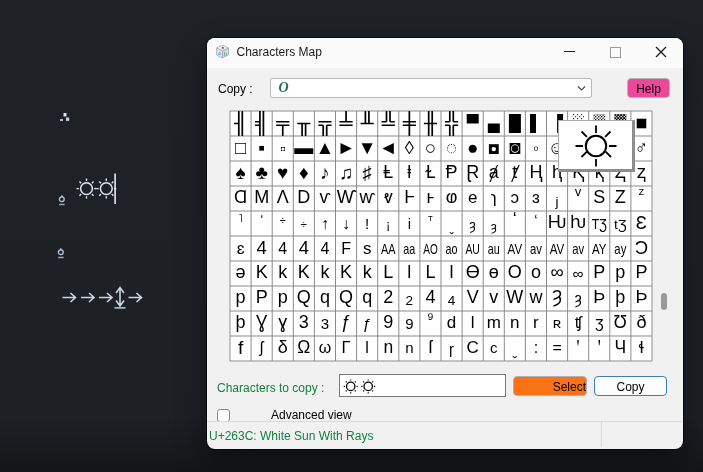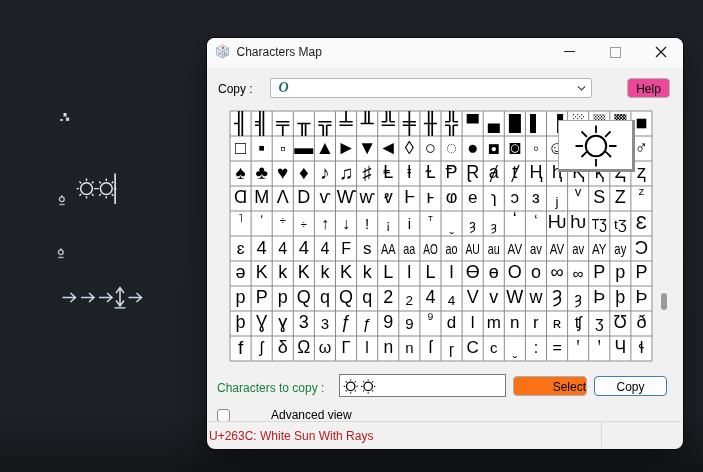--- a/index.html
+++ b/index.html
@@ -310,13 +310,13 @@
   <span style="font-size:12px;color:#000;line-height:17.5px;">Select</span>
 </div>
 <div class="abs" style="left:594px;top:376px;width:73px;height:19.5px;background:#fdfdfd;border:1.5px solid #3c7fb8;border-radius:4px;box-sizing:border-box;text-align:center;">
   <span style="font-size:12px;color:#000;line-height:17px;">Copy</span>
 </div>
 <div class="abs" style="left:217px;top:408.5px;width:13px;height:13px;background:#fff;border:1px solid #8a8a8a;border-radius:3px;box-sizing:border-box;"></div>
 <div class="abs" style="left:235px;top:408px;font-size:12px;color:#000;margin-left:36px;">Advanced view</div>
 
 <div class="abs" style="left:207px;top:421px;width:475px;height:1px;background:#d9d9d9;"></div>
 <div class="abs" style="left:601px;top:422px;width:1px;height:25px;background:#d9d9d9;"></div>
-<div class="abs" style="left:209px;top:429px;font-size:12px;color:#b91c1c;">U+263C: White Sun With Rays</div>
+<div class="abs" style="left:209px;top:429px;font-size:12px;color:#15803d;">U+263C: White Sun With Rays</div>
 
 </body></html>

